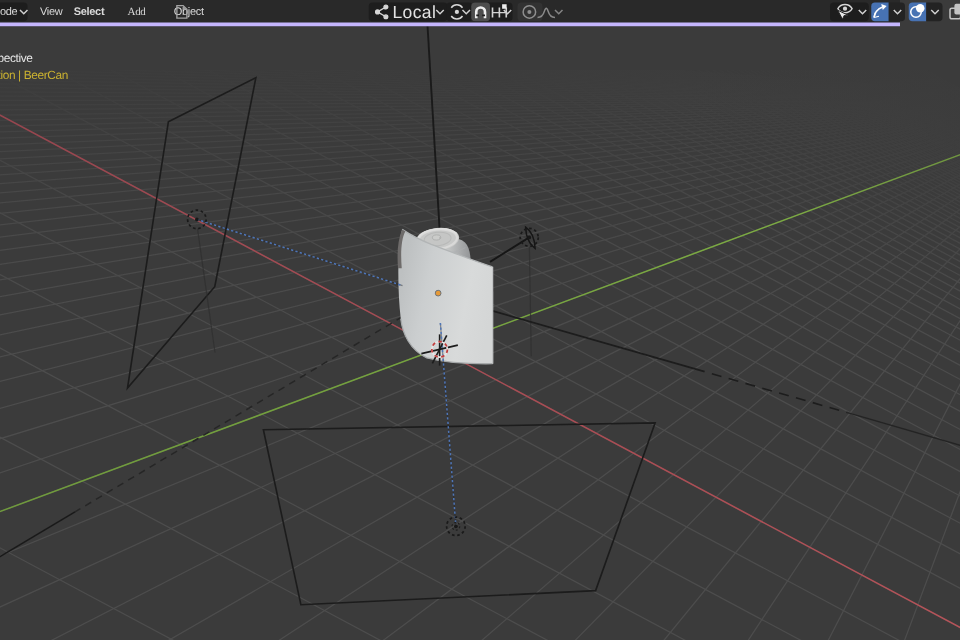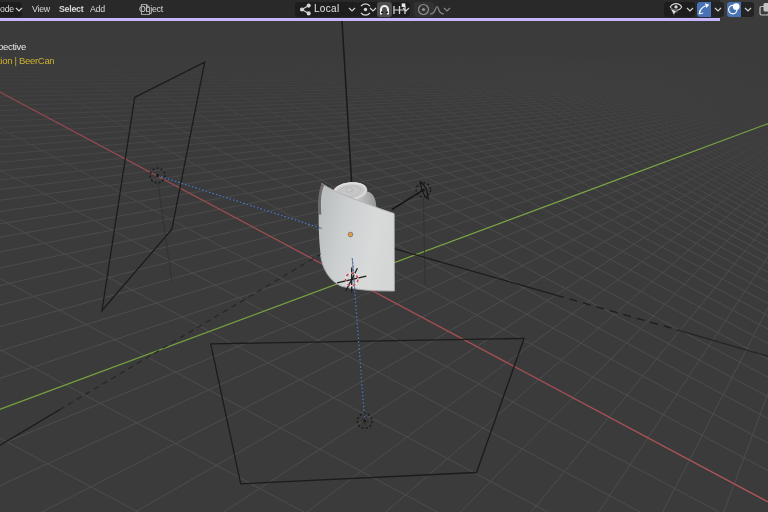--- a/index.html
+++ b/index.html
@@ -301,36 +301,36 @@
 <text x="-2" y="63.5" font-family="Liberation Sans, sans-serif" font-size="9.5" letter-spacing="-0.3" fill="#cbb230">tion | BeerCan</text>
 </svg>
 <div id="hdr">
 <div class="pill" style="left:-8px;width:30px;"></div>
 <div class="m" style="left:0px;">ode</div>
 <svg style="left:14px;top:0;" width="10" height="18" viewBox="0 0 10 18">
         <path d="M2 8 L5 11 L8 8" stroke="#cfcfcf" stroke-width="1.2" fill="none"></path>
       </svg>
 <div class="m" style="left:32px;">View</div>
 <div class="m" style="left:59px;font-weight:bold;">Select</div>
-<div class="m" style="left:90px;">Add</div>
+<div class="m" style="left:102px;font-family:Liberation Serif, serif;">Add</div>
 <div class="m" style="left:111px;margin-left:28px;">Object</div>
 <svg style="left:139px;top:3px;" width="13" height="13" viewBox="0 0 13 13">
         <path d="M2.5 1.5 h5 l3 3 v7 h-8 Z" fill="none" stroke="#a2a2a2" stroke-width="1.1"></path>
         <path d="M7.5 1.5 l3 3 h-3 Z" fill="#9a9a9a"></path>
       </svg>
 <div class="pill" style="left:295px;width:63px;"></div>
 <svg style="left:299px;top:3px;" width="13" height="13" viewBox="0 0 13 13">
         <g stroke="#d6d6d6" stroke-width="1.1" fill="#d6d6d6">
           <circle cx="3" cy="6.5" r="1.5"></circle>
           <circle cx="9.7" cy="2.6" r="1.5"></circle>
           <circle cx="9.7" cy="10.4" r="1.5"></circle>
           <path d="M3 6.5 L9.7 2.6 M3 6.5 L9.7 10.4" fill="none"></path>
         </g>
       </svg>
-<div class="m" style="left:314px;color:#e3e3e3;font-size:10px;letter-spacing:0.3px;">Local</div>
+<div class="m" style="left:314px;color:#e3e3e3;font-size:14px;letter-spacing:0.3px;">Local</div>
 <svg style="left:346px;top:0;" width="12" height="18" viewBox="0 0 12 18">
         <path d="M3 8 L6 11 L9 8" stroke="#cfcfcf" stroke-width="1.2" fill="none"></path>
       </svg>
 <div class="pill" style="left:357px;width:21px;"></div>
 <svg style="left:358.5px;top:3px;" width="13" height="13" viewBox="0 0 13 13">
         <circle cx="6.5" cy="6.5" r="1.7" fill="#d6d6d6"></circle>
         <path d="M2 3.2 A5.5 5.5 0 0 1 11 3.2 M2 9.8 A5.5 5.5 0 0 0 11 9.8" stroke="#d6d6d6" stroke-width="1.2" fill="none"></path>
       </svg>
 <svg style="left:367px;top:0;" width="12" height="18" viewBox="0 0 12 18">
         <path d="M3 8 L6 11 L9 8" stroke="#cfcfcf" stroke-width="1.2" fill="none"></path>

